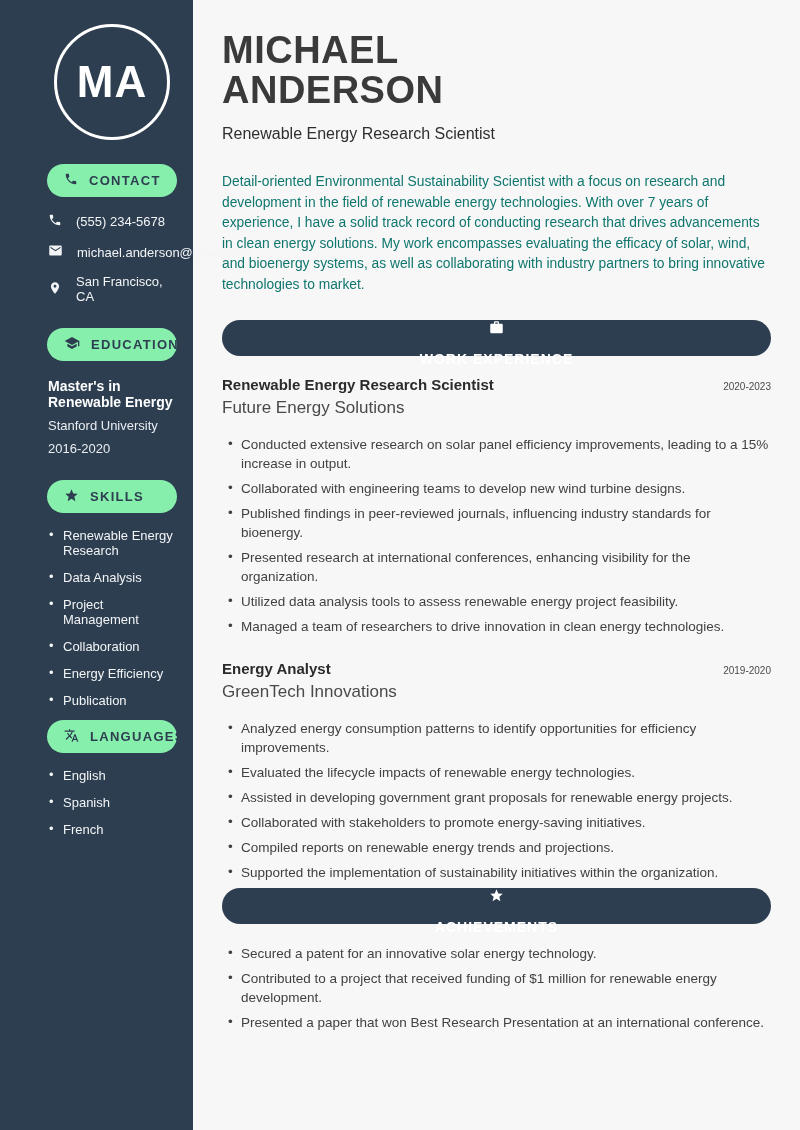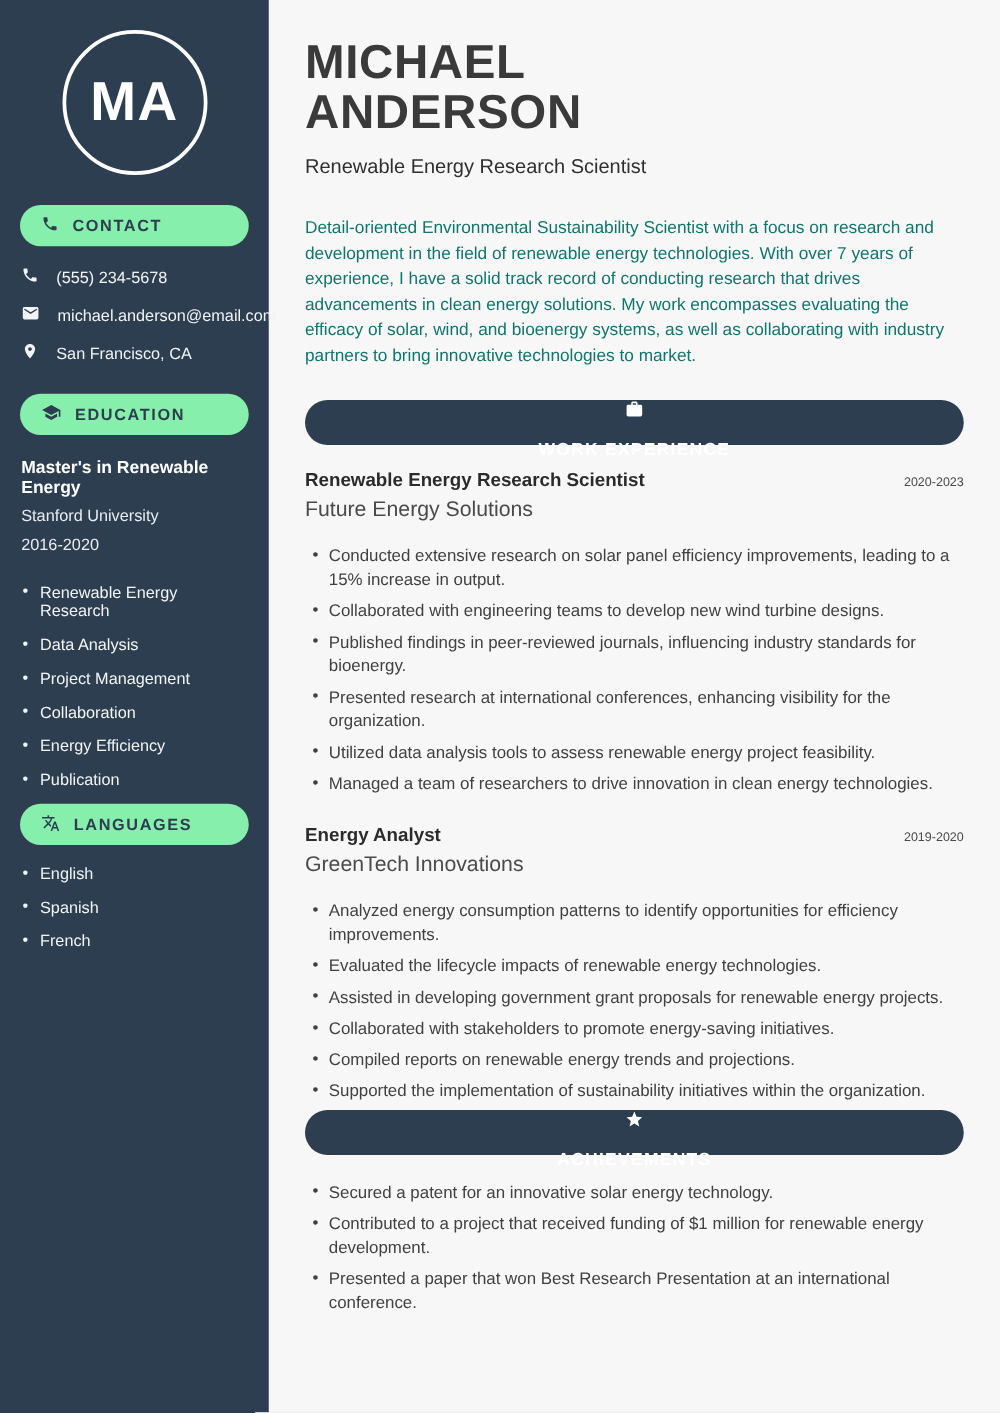--- a/index.html
+++ b/index.html
@@ -2,21 +2,21 @@
 <html><head>
 <meta charset="utf-8">
 <style>
   html,body { margin:0; padding:0; background:#e9e9e9; }
   * { box-sizing:border-box; }
   .page {
     width:800px; height:1130px; display:flex; overflow:hidden;
     background:#F7F7F7; font-family:"Liberation Sans", sans-serif;
   }
   
-  .sidebar { width:215px; flex-shrink:0; background:#2D3E50; color:#FFFFFF; }
+  .sidebar { width:193px; flex-shrink:0; background:#2D3E50; color:#FFFFFF;padding-left:31px; }
   .avatar {
     width:116px; height:116px; border:3px solid #FFFFFF; border-radius:50%;
     margin:24px auto 0; display:flex; align-items:center; justify-content:center;
     font-size:44px; font-weight:bold; letter-spacing:1px; color:#FFFFFF;
   }
   .side-pill {
     background:#86efac; color:#2D3E50; border-radius:17px; height:33px;
     margin:0 16px; display:flex; align-items:center; gap:11px; padding:0 17px;
     font-weight:bold; font-size:13px; letter-spacing:1.3px;
   }
@@ -111,20 +111,28 @@
           </svg>
       </span>
       <span>EDUCATION</span>
     </div>
     <div class="edu-block">
       <div class="edu-degree">Master's in Renewable Energy</div>
       <div class="edu-school">Stanford University</div>
       <div class="edu-dates">2016-2020</div>
     </div>
 
+    <div class="side-pill pill-gap" style="color: rgb(45, 62, 80);">
+      <span>
+        <svg width="15" height="15" viewBox="0 0 24 24" fill="currentColor">
+            <path d="M12 17.27 18.18 21l-1.64-7.03L22 9.24l-7.19-.61L12 2 9.19 8.63 2 9.24l5.46 4.73L5.82 21z"></path>
+          </svg>
+      </span>
+      <span>SKILLS</span>
+    </div>
     <ul class="side-list">
         <li>Renewable Energy Research</li>
         <li>Data Analysis</li>
         <li>Project Management</li>
         <li>Collaboration</li>
         <li>Energy Efficiency</li>
         <li>Publication</li>
       </ul>
 
     <div class="side-pill" style="color: rgb(45, 62, 80);">

